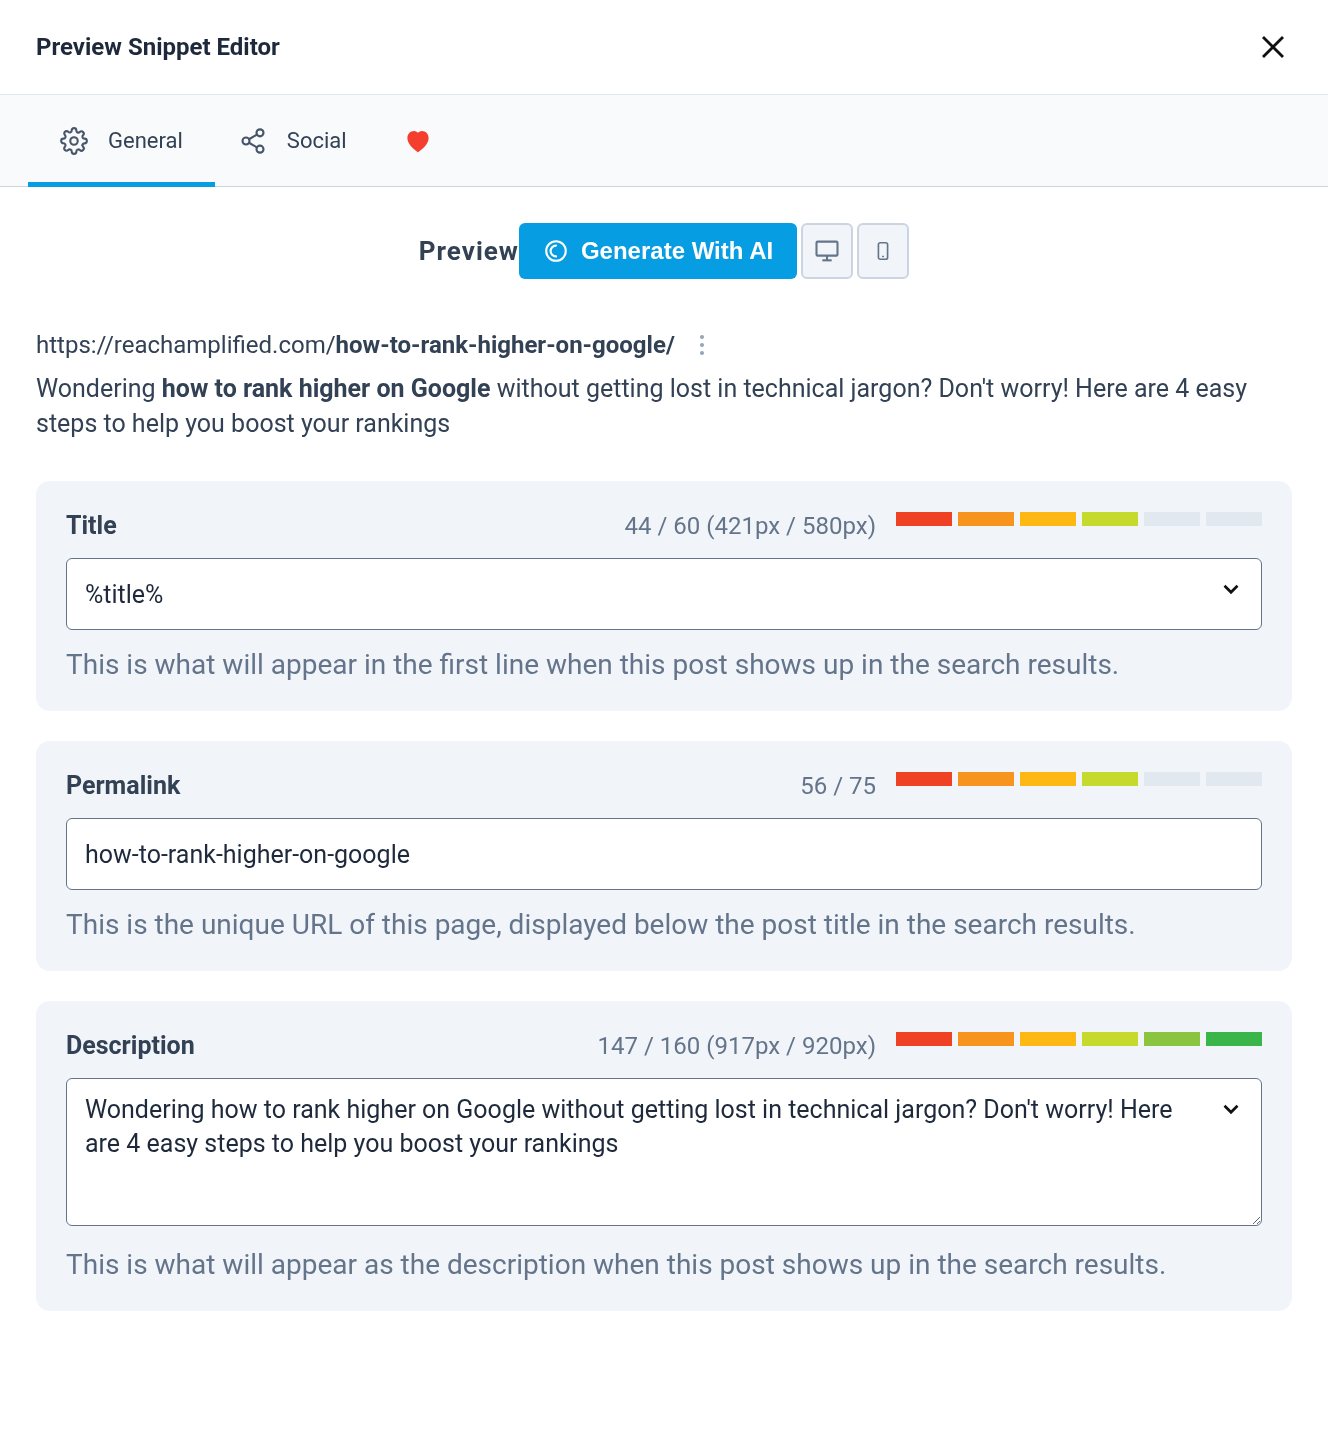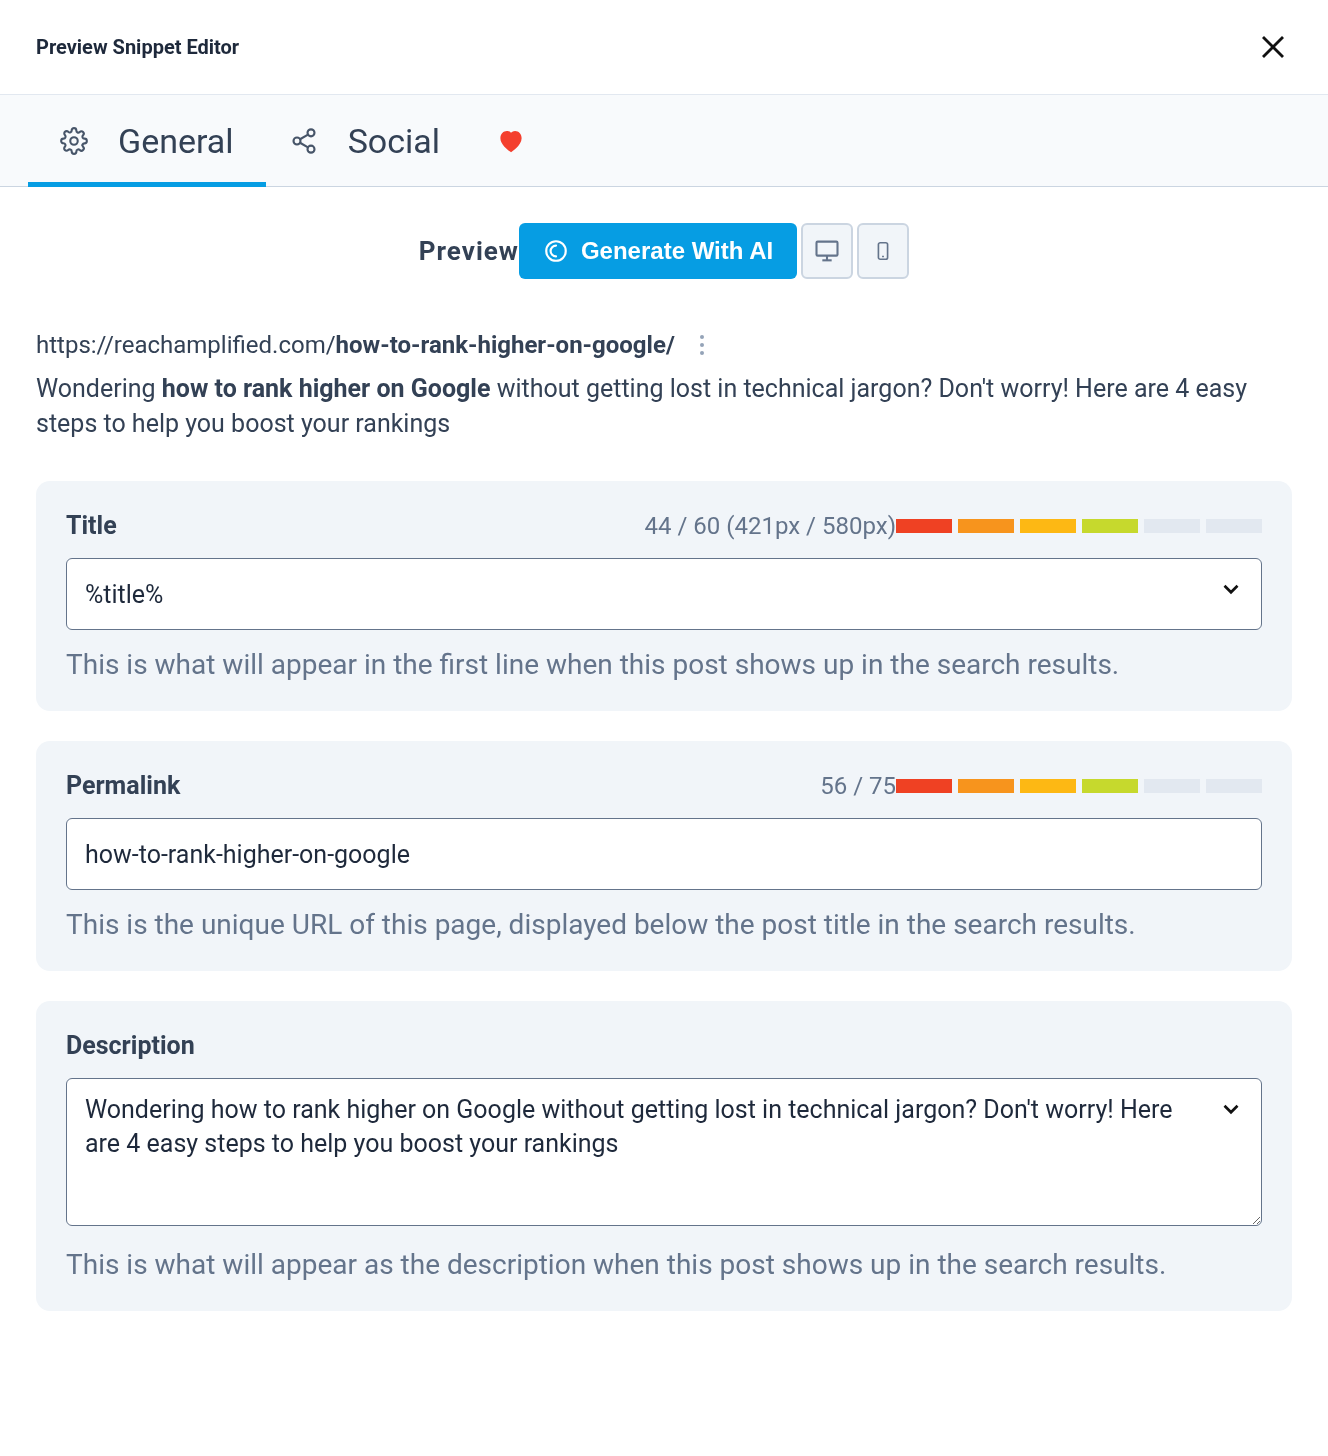--- a/index.html
+++ b/index.html
@@ -11,21 +11,21 @@
       height: 1456px;
     }
     .modal-header {
       display: flex;
       justify-content: space-between;
       align-items: center;
       padding: 28px 36px;
       border-bottom: 1px solid #e2e8f0;
     }
     .modal-title {
-      font-size: 20px;
+      font-size: 24px;
       font-weight: 700;
       color: #1e293b;
     }
     .close-btn {
       background: none;
       border: none;
       cursor: pointer;
       padding: 4px;
       color: #111;
     }
@@ -34,23 +34,23 @@
       align-items: center;
       gap: 56px;
       padding: 0 60px;
       background: #f8fafc;
       border-bottom: 1px solid #cbd5e1;
       height: 92px;
     }
     .tab {
       display: flex;
       align-items: center;
-      gap: 30px;
+      gap: 20px;
       height: 100%;
-      font-size: 34px;
+      font-size: 22px;
       color: #334155;
       cursor: pointer;
       position: relative;
     }
     .tab.active::after {
       content: "";
       position: absolute;
       bottom: -1px;
       left: -32px;
       right: -32px;
@@ -131,21 +131,21 @@
       justify-content: space-between;
       align-items: center;
       margin-bottom: 18px;
       gap: 20px;
     }
     .field-label {
       font-size: 25px;
       font-weight: 700;
       color: #334155;
     }
-    .field-right { display:flex; align-items:center; }
+    .field-right { display:flex; gap:20px; }
     .field-counter {
       font-size: 24px;
       color: #64748b;
     }
     .bar-meter {
       width: 366px;
       height: 14px;
       display: flex;
       gap: 6px;
     }
@@ -319,20 +319,31 @@
     </div>
     <div class="input-wrap">
       <input class="text-input" type="text" value="how-to-rank-higher-on-google" style="">
     </div>
     <div class="helper-text">This is the unique URL of this page, displayed below the post title in the search results.</div>
   </div>
 
   <div class="field-panel">
     <div class="field-header">
       <div class="field-label">Description</div>
+      <div class="field-right">
+        <div class="field-counter">147 / 160 (917px / 920px)</div>
+        <div class="bar-meter">
+            <div class="bar-seg" style="background: rgb(239, 65, 35);"></div>
+            <div class="bar-seg" style="background: rgb(247, 148, 29);"></div>
+            <div class="bar-seg" style="background: rgb(253, 184, 20);"></div>
+            <div class="bar-seg" style="background: rgb(198, 217, 45);"></div>
+            <div class="bar-seg" style="background: rgb(139, 197, 63);"></div>
+            <div class="bar-seg" style="background: rgb(57, 181, 74);"></div>
+          </div>
+      </div>
     </div>
     <div class="input-wrap">
       <textarea class="textarea-input" style="">Wondering how to rank higher on Google without getting lost in technical jargon? Don't worry! Here are 4 easy steps to help you boost your rankings</textarea>
       <span class="dropdown-chev">
         <svg width="26" height="26" viewBox="0 0 24 24" fill="none" stroke="currentColor" stroke-width="2.5">
             <polyline points="6 9 12 15 18 9"></polyline>
           </svg>
       </span>
     </div>
     <div class="helper-text">This is what will appear as the description when this post shows up in the search results.</div>

